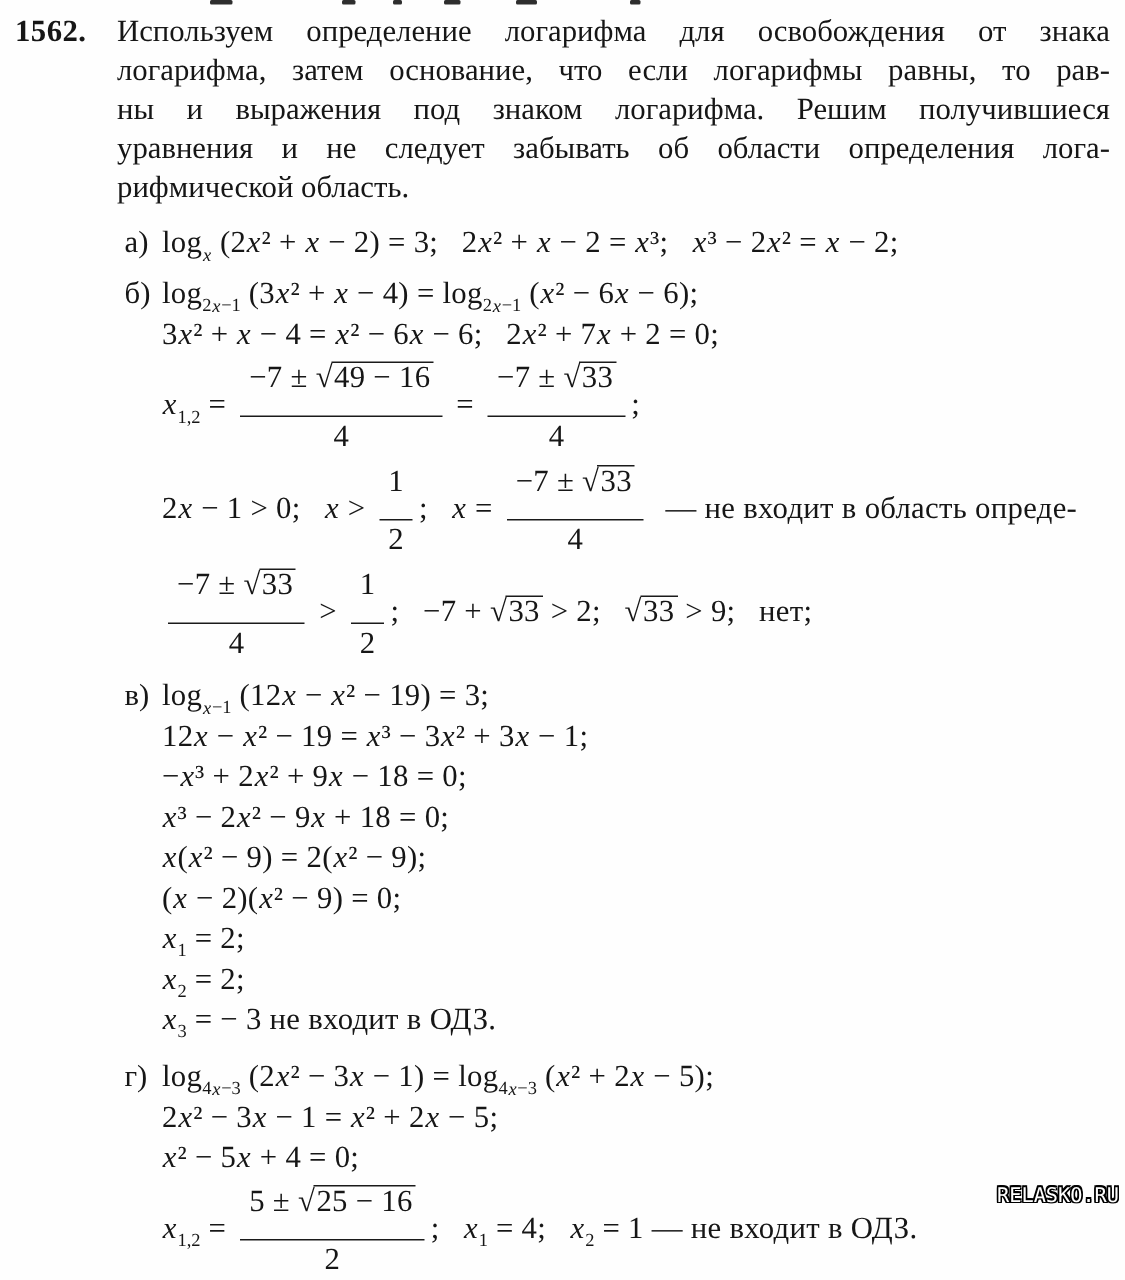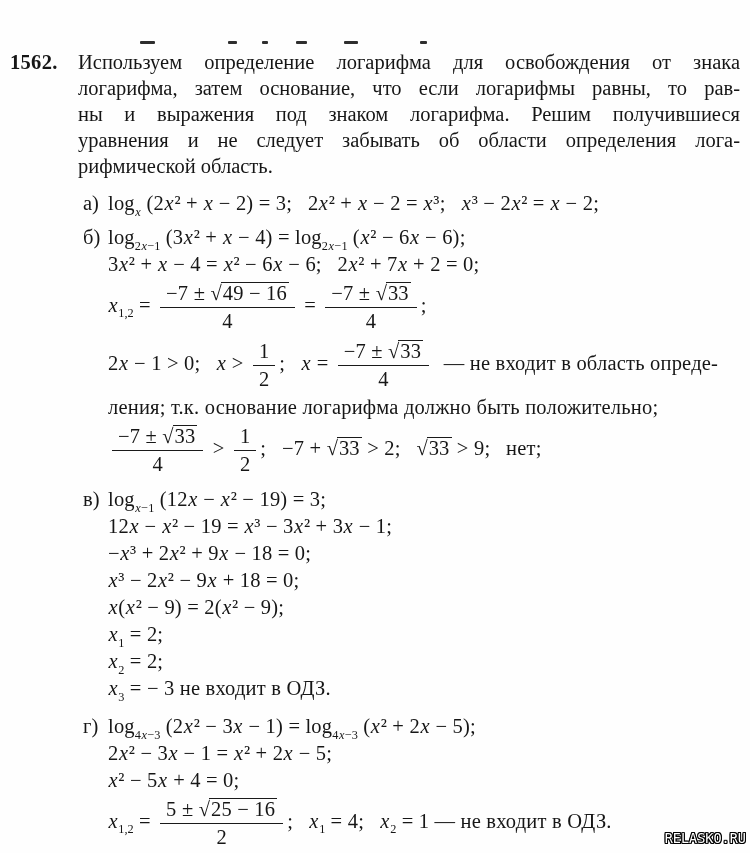--- a/index.html
+++ b/index.html
@@ -1,21 +1,21 @@
 <!DOCTYPE html>
 <html><head>
 <meta charset="utf-8">
 <style>
   html,body{margin:0;padding:0;}
   body{
     width:750px;height:853px;background:#fefefe;overflow:hidden;
     font-family:"Liberation Serif","DejaVu Serif",serif;
     color:#161616;position:relative;
   }
-  .page{position:relative;width:750px;height:806px;margin-top:41px;}
+  .page{position:relative;width:750px;height:806px;}
 
   
   .arts{position:absolute;top:0;left:0;width:750px;height:4px;}
   .art{position:absolute;top:0;height:3px;background:#2e2e2e;border-radius:1px;}
 
   
   .header{display:flex;padding:8px 8px 0 10px;font-size:20.5px;}
   .pnum{font-weight:bold;width:68px;flex:none;line-height:26px;letter-spacing:.3px;}
   .intro{width:662px;line-height:26px;}
   .iline{white-space:nowrap;}
@@ -25,21 +25,21 @@
   .solution{padding-left:83px;margin-top:11px;font-size:20.5px;}
   .part{display:flex;margin-bottom:7px;}
   .part[data-name="part-g"]{margin-top:11px;}
   .plabel{width:25px;flex:none;line-height:27px;}
   .plines{flex:1;}
   .mline{line-height:27px;min-height:27px;letter-spacing:.2px;}
   .mline i{padding:0 .5px;}
 
   
   .fr{display:inline-block;vertical-align:middle;text-align:center;margin:3px 4px 3px 4px;}
-  .fr .nu{display:block;padding:0 6px 1px;border-bottom:1.7px solid #1a1a1a;line-height:25px;}
+  .fr .nu{display:block;padding:0 6px 12px;border-bottom:1.7px solid #1a1a1a;line-height:25px;}
   .fr .de{display:block;padding-top:1px;line-height:24px;}
 
   
   .sq{white-space:nowrap;}
   .sq .rad{letter-spacing:-1px;}
   .sq .vin{display:inline-block;border-top:1.7px solid #1a1a1a;padding:0 2px;line-height:1.05;}
 
   sub{font-size:.6em;vertical-align:-.45em;line-height:0;letter-spacing:0;}
 
   
@@ -84,32 +84,32 @@
           <div class="mline" data-name="math-line">log<sub><i>x</i></sub> (2<i>x</i>² + <i>x</i> − 2) = 3;  2<i>x</i>² + <i>x</i> − 2 = <i>x</i>³;  <i>x</i>³ − 2<i>x</i>² = <i>x</i> − 2;</div>
         </div>
       </div>
       <div class="part" data-name="part-b">
         <span class="plabel" data-name="part-label">б)</span>
         <div class="plines" data-name="part-lines">
           <div class="mline" data-name="math-line">log<sub>2<i>x</i>−1</sub> (3<i>x</i>² + <i>x</i> − 4) = log<sub>2<i>x</i>−1</sub> (<i>x</i>² − 6<i>x</i> − 6);</div>
           <div class="mline" data-name="math-line">3<i>x</i>² + <i>x</i> − 4 = <i>x</i>² − 6<i>x</i> − 6;  2<i>x</i>² + 7<i>x</i> + 2 = 0;</div>
           <div class="mline" data-name="math-line"><i>x</i><sub>1,2</sub> = <span class="fr"><span class="nu">−7 ± <span class="sq"><span class="rad">√</span><span class="vin">49 − 16</span></span></span><span class="de">4</span></span> = <span class="fr"><span class="nu">−7 ± <span class="sq"><span class="rad">√</span><span class="vin">33</span></span></span><span class="de">4</span></span>;</div>
           <div class="mline" data-name="math-line">2<i>x</i> − 1 &gt; 0;  <i>x</i> &gt; <span class="fr"><span class="nu">1</span><span class="de">2</span></span>;  <i>x</i> = <span class="fr"><span class="nu">−7 ± <span class="sq"><span class="rad">√</span><span class="vin">33</span></span></span><span class="de">4</span></span> — не входит в область опреде-</div>
-          <div class="mline" data-name="math-line">ления; т.к. основание логарифма должно быть положительно;</div>
           <div class="mline" data-name="math-line"><span class="fr"><span class="nu">−7 ± <span class="sq"><span class="rad">√</span><span class="vin">33</span></span></span><span class="de">4</span></span> &gt; <span class="fr"><span class="nu">1</span><span class="de">2</span></span>;  −7 + <span class="sq"><span class="rad">√</span><span class="vin">33</span></span> &gt; 2;  <span class="sq"><span class="rad">√</span><span class="vin">33</span></span> &gt; 9;  нет;</div>
         </div>
       </div>
       <div class="part" data-name="part-v">
         <span class="plabel" data-name="part-label">в)</span>
         <div class="plines" data-name="part-lines">
           <div class="mline" data-name="math-line">log<sub><i>x</i>−1</sub> (12<i>x</i> − <i>x</i>² − 19) = 3;</div>
           <div class="mline" data-name="math-line">12<i>x</i> − <i>x</i>² − 19 = <i>x</i>³ − 3<i>x</i>² + 3<i>x</i> − 1;</div>
           <div class="mline" data-name="math-line">−<i>x</i>³ + 2<i>x</i>² + 9<i>x</i> − 18 = 0;</div>
           <div class="mline" data-name="math-line"><i>x</i>³ − 2<i>x</i>² − 9<i>x</i> + 18 = 0;</div>
           <div class="mline" data-name="math-line"><i>x</i>(<i>x</i>² − 9) = 2(<i>x</i>² − 9);</div>
+          <div class="mline" data-name="math-line">(<i>x</i> − 2)(<i>x</i>² − 9) = 0;</div>
           <div class="mline" data-name="math-line"><i>x</i><sub>1</sub> = 2;</div>
           <div class="mline" data-name="math-line"><i>x</i><sub>2</sub> = 2;</div>
           <div class="mline" data-name="math-line"><i>x</i><sub>3</sub> = − 3 не входит в ОДЗ.</div>
         </div>
       </div>
       <div class="part" data-name="part-g">
         <span class="plabel" data-name="part-label">г)</span>
         <div class="plines" data-name="part-lines">
           <div class="mline" data-name="math-line">log<sub>4<i>x</i>−3</sub> (2<i>x</i>² − 3<i>x</i> − 1) = log<sub>4<i>x</i>−3</sub> (<i>x</i>² + 2<i>x</i> − 5);</div>
           <div class="mline" data-name="math-line">2<i>x</i>² − 3<i>x</i> − 1 = <i>x</i>² + 2<i>x</i> − 5;</div>

